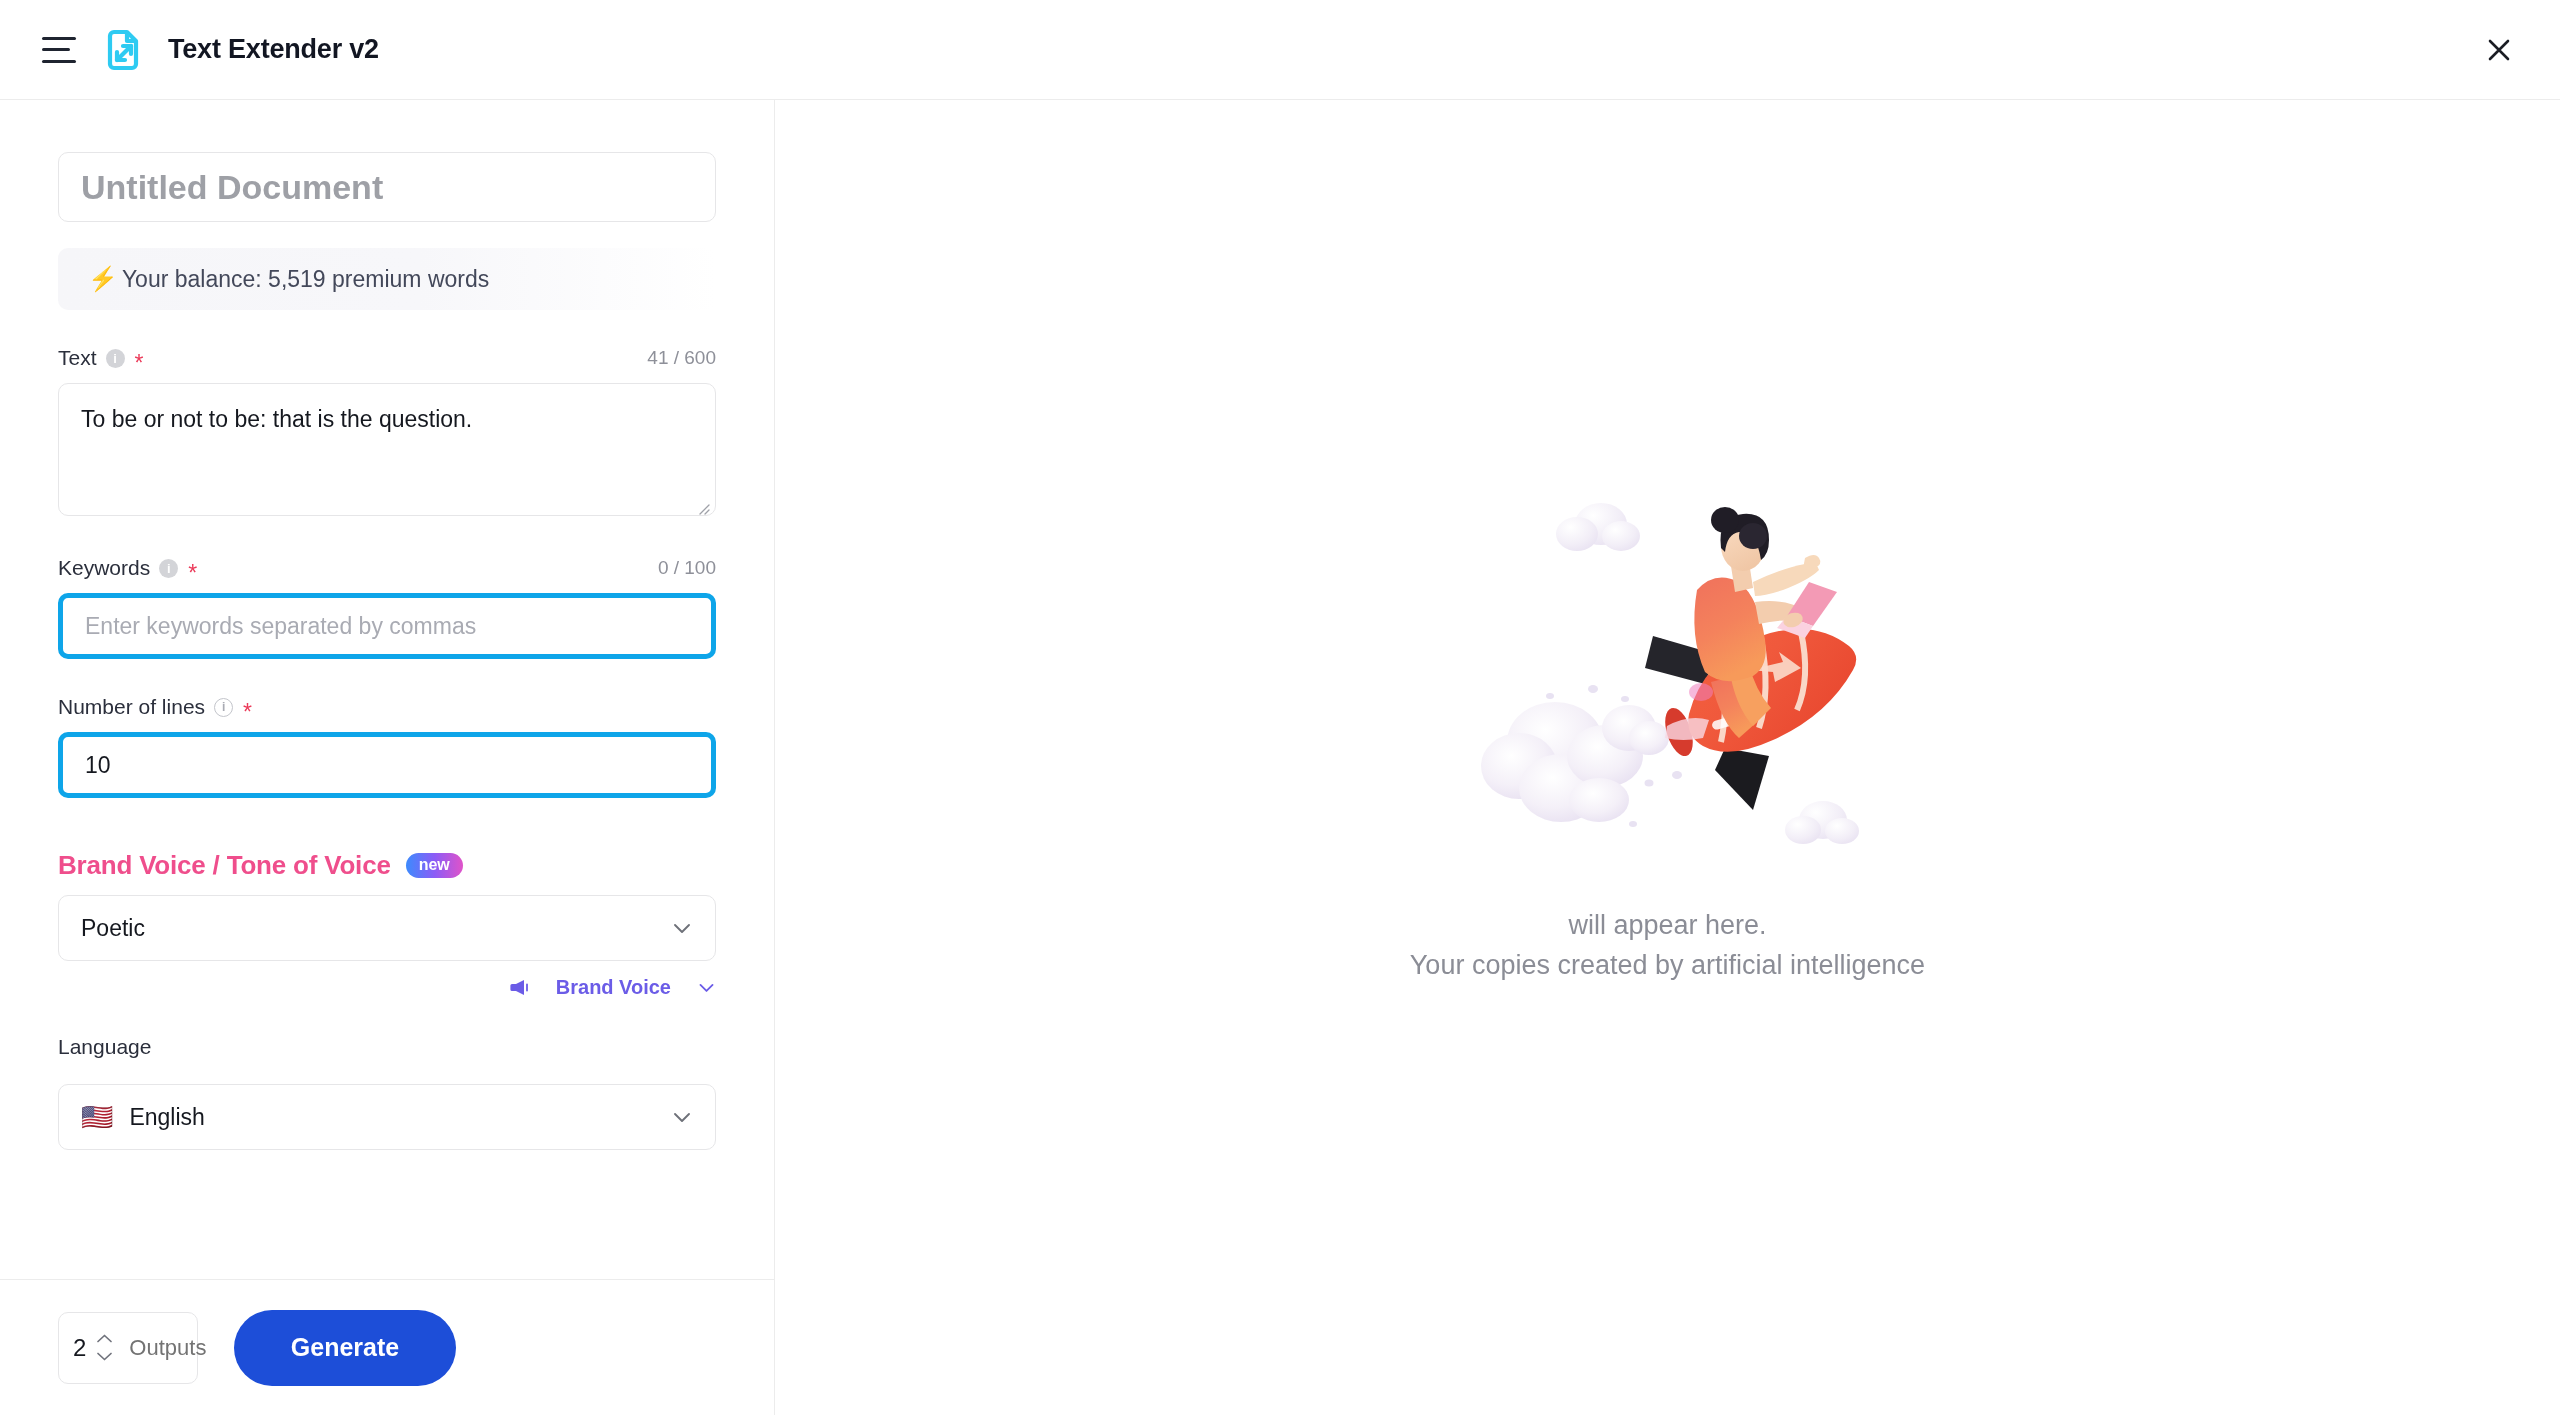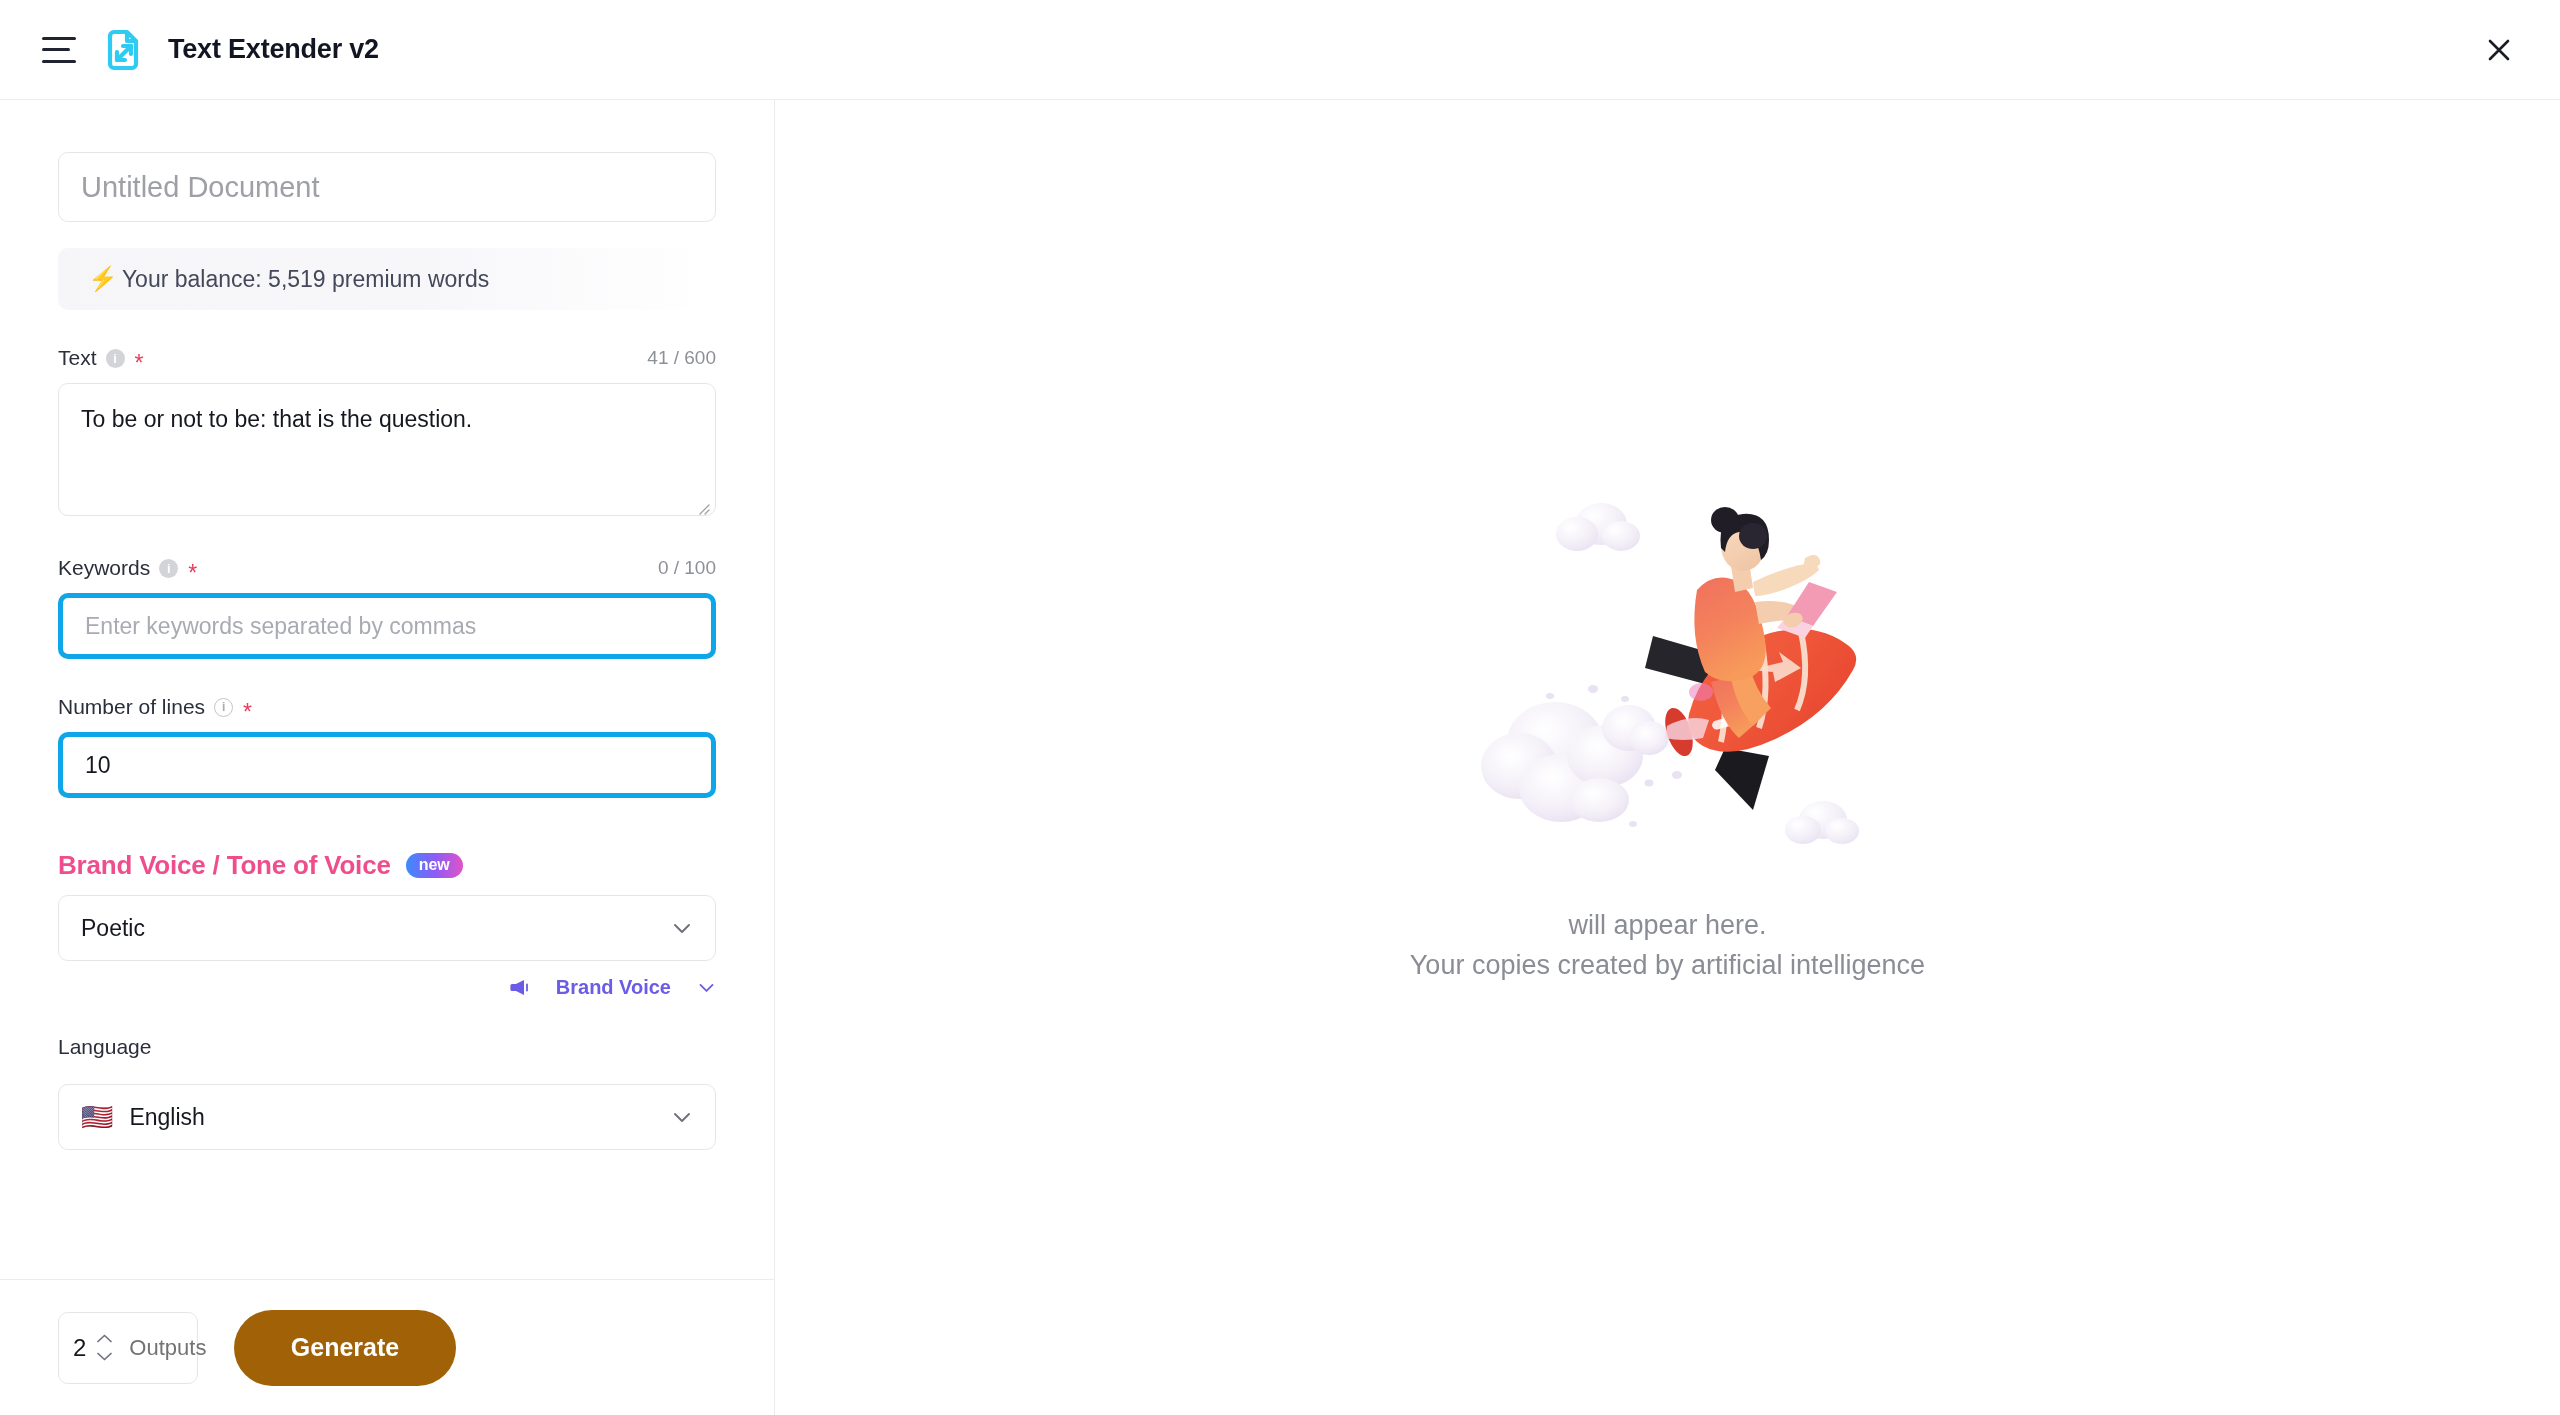--- a/index.html
+++ b/index.html
@@ -79,25 +79,26 @@
     padding: 52px 58px 0 58px;
     overflow: hidden;
   }
 
   .doc-title-input {
     width: 658px;
     height: 70px;
     border: 1px solid #e6e6e8;
     border-radius: 10px;
     padding: 0 22px;
-    font-size: 29px;
+    font-size: 34px;
     font-family: "Liberation Sans", sans-serif;
     color: #1f2430;
     background: #fff;
     outline: none;
+    font-weight: bold;
   }
   .doc-title-input::placeholder { color: #9ea0a6; }
 
   .balance-bar {
     margin-top: 26px;
     width: 658px;
     height: 62px;
     border-radius: 10px;
     background: linear-gradient(90deg, #f6f6f9 0%, #f7f7fa 55%, #ffffff 100%);
     display: flex;
@@ -286,21 +287,21 @@
   .stepper-label {
     font-size: 22px;
     color: #737373;
     margin-left: 16px;
     white-space: nowrap;
   }
   .generate-btn {
     width: 222px;
     height: 76px;
     border-radius: 999px;
-    background: #a16207;
+    background: #1d4ed8;
     color: #ffffff;
     font-size: 25px;
     font-weight: 700;
     border: none;
     cursor: pointer;
     font-family: "Liberation Sans", sans-serif;
   }
 
   
   .right-panel {

